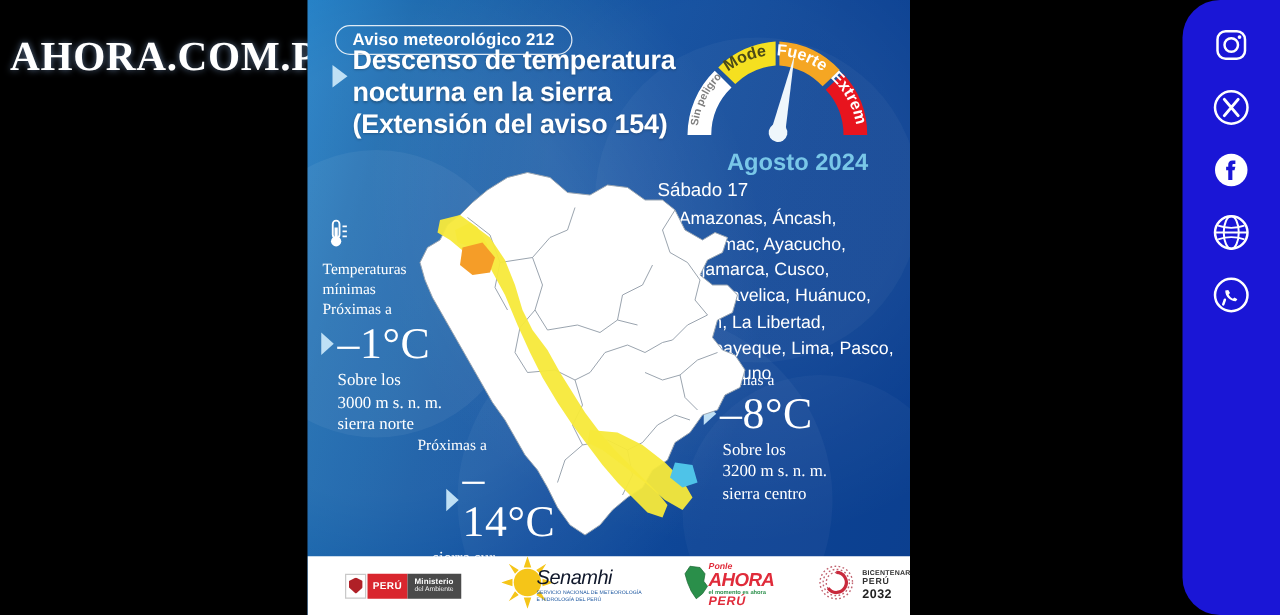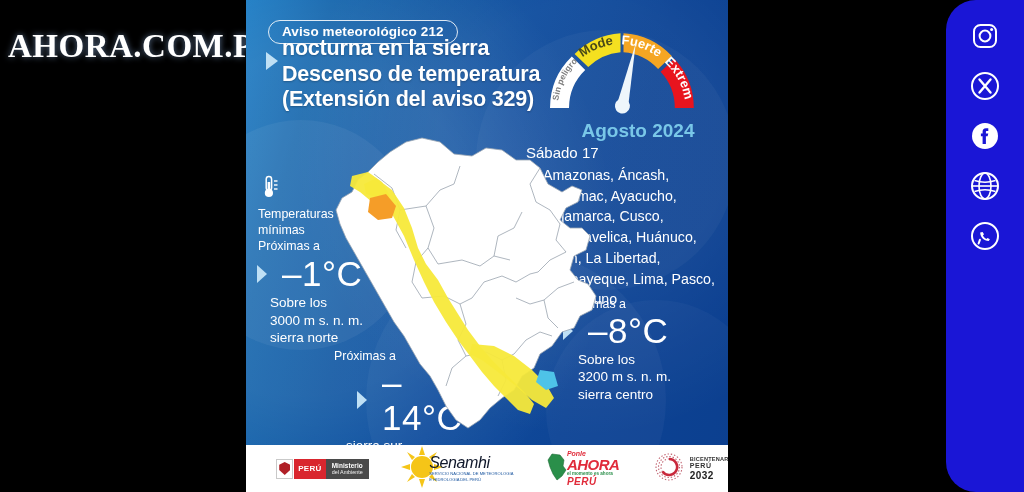--- a/index.html
+++ b/index.html
@@ -69,25 +69,25 @@
     position:absolute; left:280px; top:144px; width:200px; text-align:left;
     color:#ffffff; font-size:15px; font-weight:400;
   }
   .regions {
     position:absolute; left:297px; top:165px; width:180px;
     color:#ffffff; font-size:14.2px; line-height:1.46; font-weight:400;
   }
   .pin-icon { position:absolute; left:269px; top:236px; }
 
   
-  .temp-block { position:absolute; color:#ffffff; }
+  .temp-block { position:absolute; color:#ffffff;font-family:Liberation Serif, serif; }
   .temp-small { font-size:12.4px; line-height:1.3; font-weight:400; }
   .temp-big {
     font-size:35px; font-weight:300; line-height:1; letter-spacing:.5px;
-    display:flex; align-items:center; gap:12px;
+    display:flex; align-items:center; gap:0;
   }
   .caret {
     width:0; height:0; border-top:9px solid transparent;
     border-bottom:9px solid transparent; border-left:10px solid #bfe0f5;
     margin-right:3px;
   }
   .temp-sub { font-size:13.5px; line-height:1.28; font-weight:400; }
 
   #t-north { left:12px; top:174px; width:120px; }
   #t-north .therm { margin-bottom:2px; }
@@ -182,23 +182,23 @@
     <div class="blob b1"></div>
     <div class="blob b2"></div>
     <div class="blob b3"></div>
     <div class="blob b4"></div>
 
     <div class="pill">Aviso meteorológico 212</div>
 
     <div class="title-wrap">
       <div class="tri"></div>
       <div class="title">
+        <span class="ln">Descenso de temperatura</span>
         <span class="ln">nocturna en la sierra</span>
-        <span class="ln">Descenso de temperatura</span>
-        <span class="ln">(Extensión del aviso 329)</span>
+        <span class="ln">(Extensión del aviso 154)</span>
       </div>
     </div>
 
     <div id="gauge">
       <svg width="180" height="122" viewBox="0 0 180 122">
         <defs>
           <path id="arcSin" d="M 26 104 A 64 64 0 0 1 45.5 57.6"></path>
           <path id="arcMod" d="M 49.8 53.8 A 64 64 0 0 1 78.0 41.2"></path>
           <path id="arcFue" d="M 86 40.4 A 64 64 0 0 1 124.5 52.0"></path>
           <path id="arcExt" d="M 130.8 57.0 A 64 64 0 0 1 152.5 94.0"></path>

